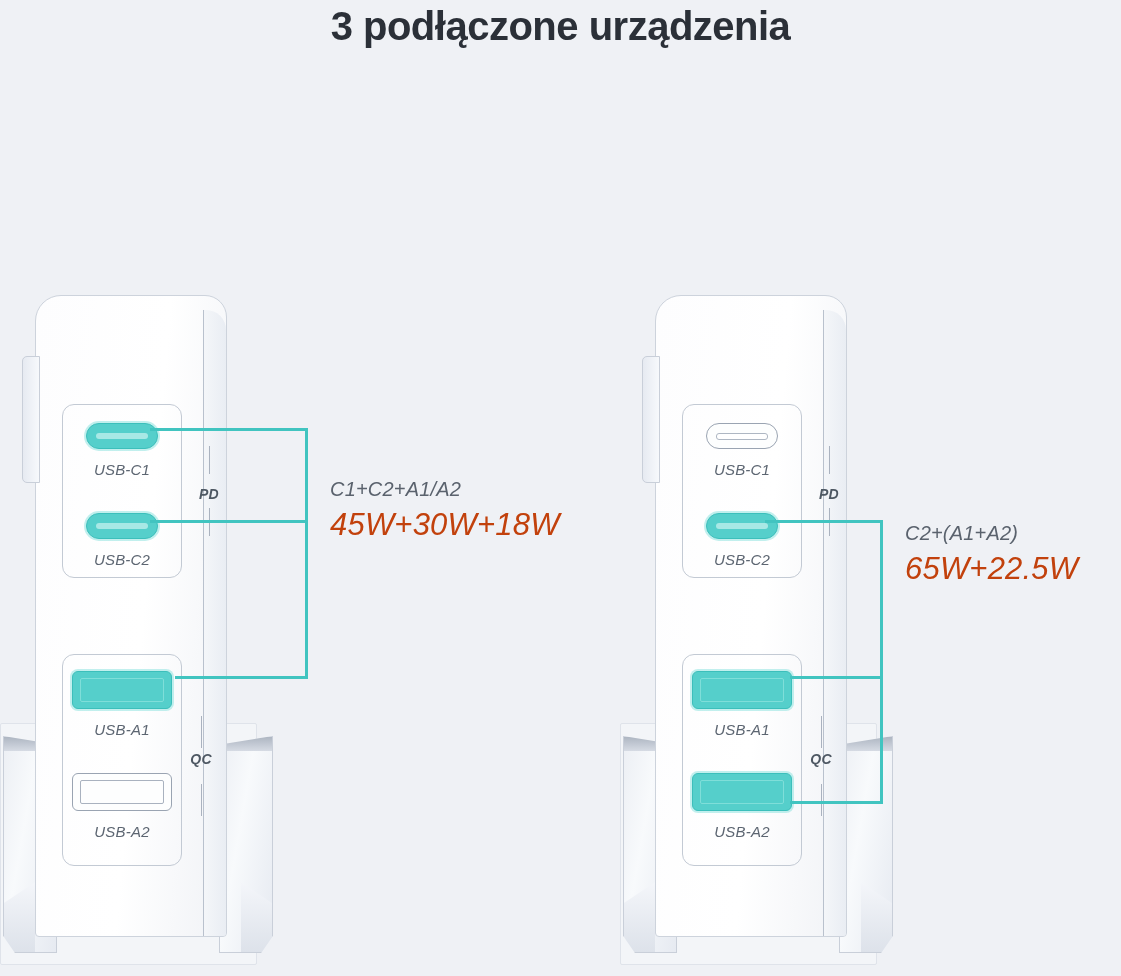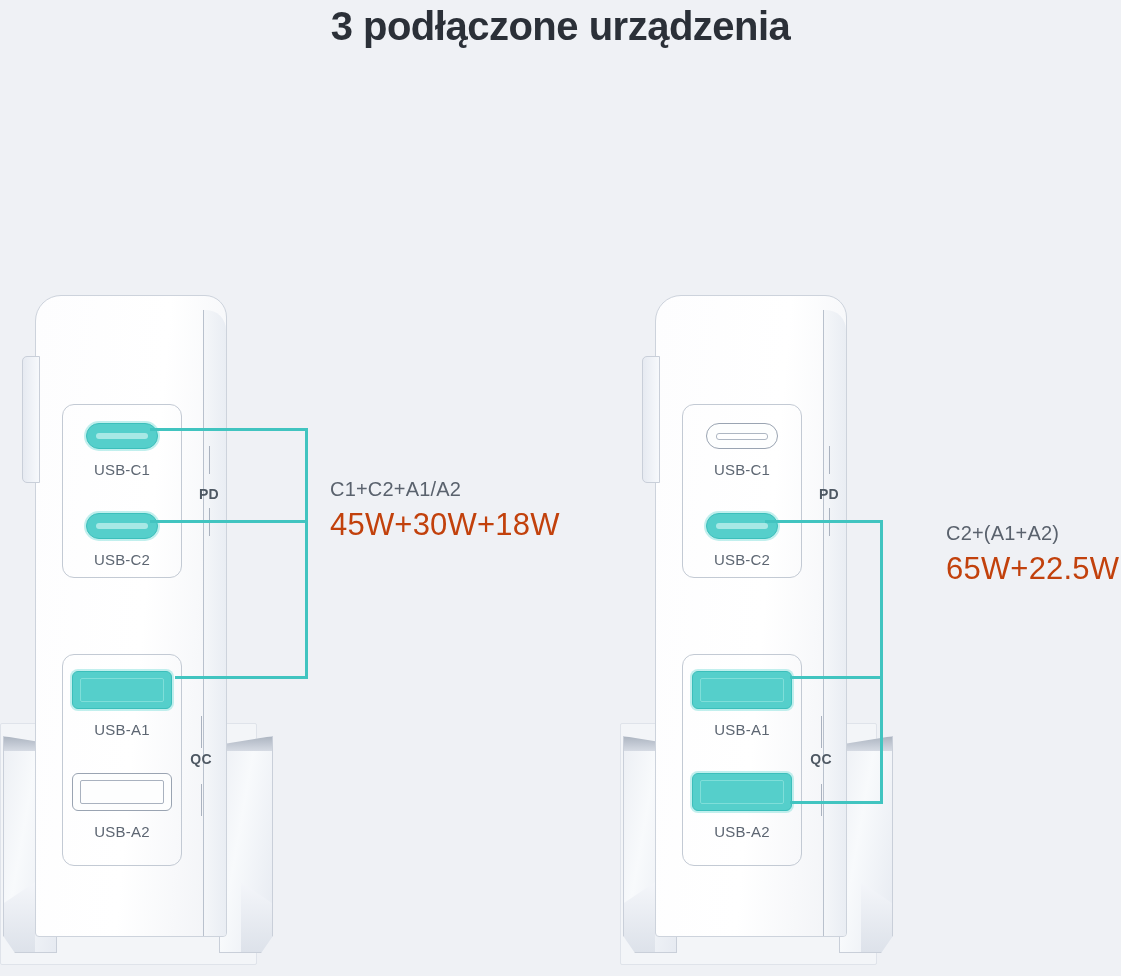--- a/index.html
+++ b/index.html
@@ -23,20 +23,21 @@
     text-align: center;
     font-size: 40px;
     font-weight: bold;
     color: #2b3038;
     letter-spacing: -0.5px;
   }
 
   .stage {
     position: absolute;
     inset: 0;
+    font-style: italic;
   }
 
   
   .device {
     position: absolute;
     top: 295px;
     width: 290px;
     height: 670px;
   }
   .device.left  { left: -5px; }
@@ -258,21 +259,21 @@
     letter-spacing: 0.2px;
   }
   .callout .line2 {
     font-size: 31px;
     color: #c2410c;
     white-space: nowrap;
     margin-top: 6px;
     letter-spacing: 0.2px;
   }
   #callout-left  { left: 330px; top: 478px; }
-  #callout-right { left: 946px; top: 522px; }
+  #callout-right { left: 905px; top: 522px; }
 </style>
 </head>
 <body>
 
 <div id="page-title">3 podłączone urządzenia</div>
 
 <div class="stage">
 
   <div class="device left">
 

